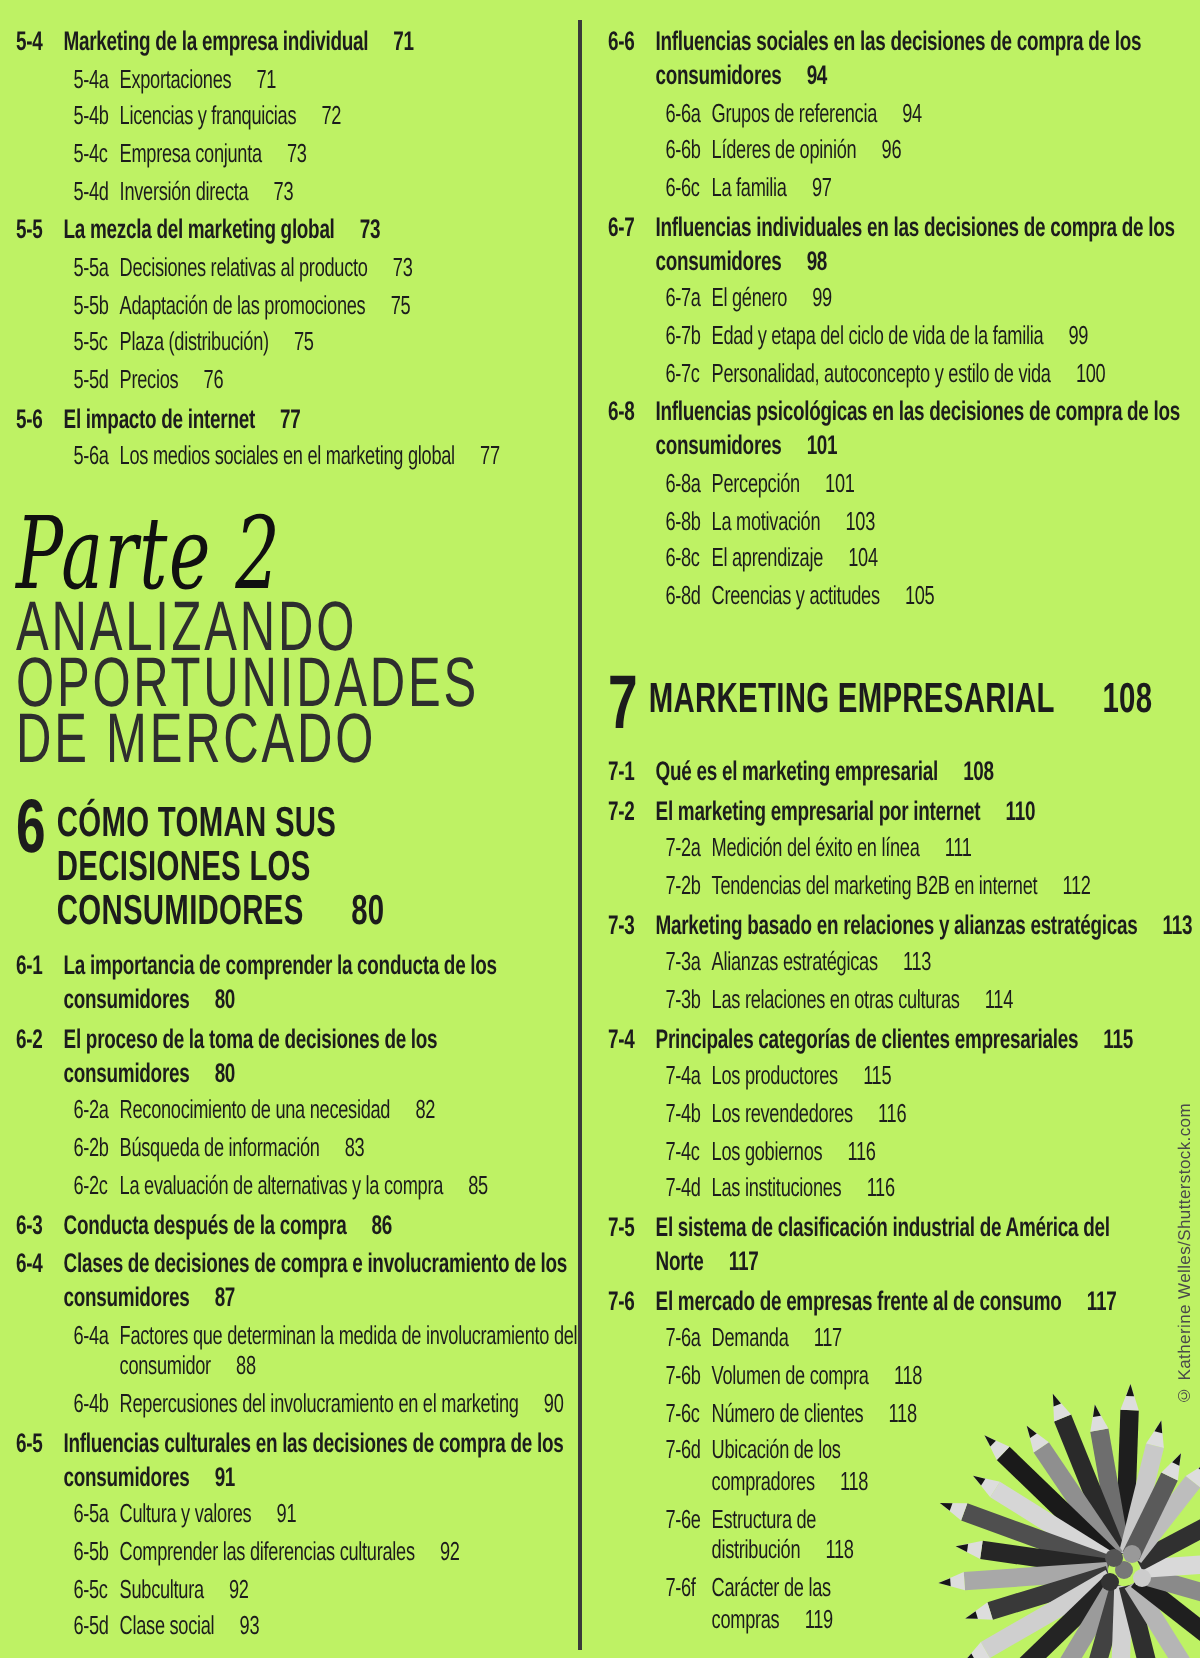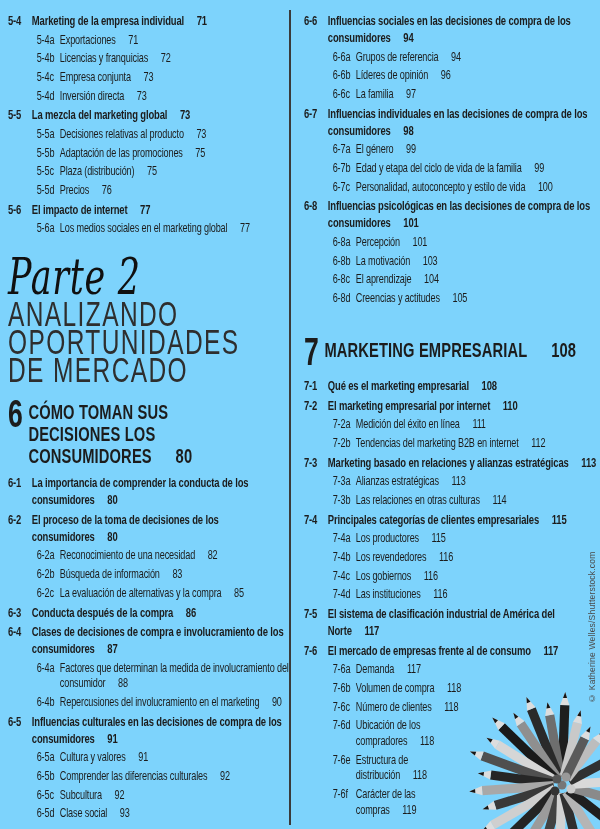--- a/index.html
+++ b/index.html
@@ -1,19 +1,19 @@
 <!DOCTYPE html>
 <html><head>
 <meta charset="utf-8">
 <style>
   * { margin:0; padding:0; box-sizing:border-box; }
   html,body { background:#ffffff; }
   #page {
     position:relative; width:600px; height:829px;
-    background:#7dd3fc; overflow:hidden;
+    background:#bef264; overflow:hidden;
     font-family:"Liberation Sans", sans-serif;
     color:#1c1c1c;
   }
   .col { position:absolute; top:10px; transform:scaleX(0.70); transform-origin:left top; }
   #col-left  { left:8px;   width:403px; }
   #col-right { left:304px; width:421px; }
 
   .entry { display:flex; align-items:flex-start; }
   .entry .num { flex:none; }
   .entry .txt { flex:1 1 auto; min-width:0; }

